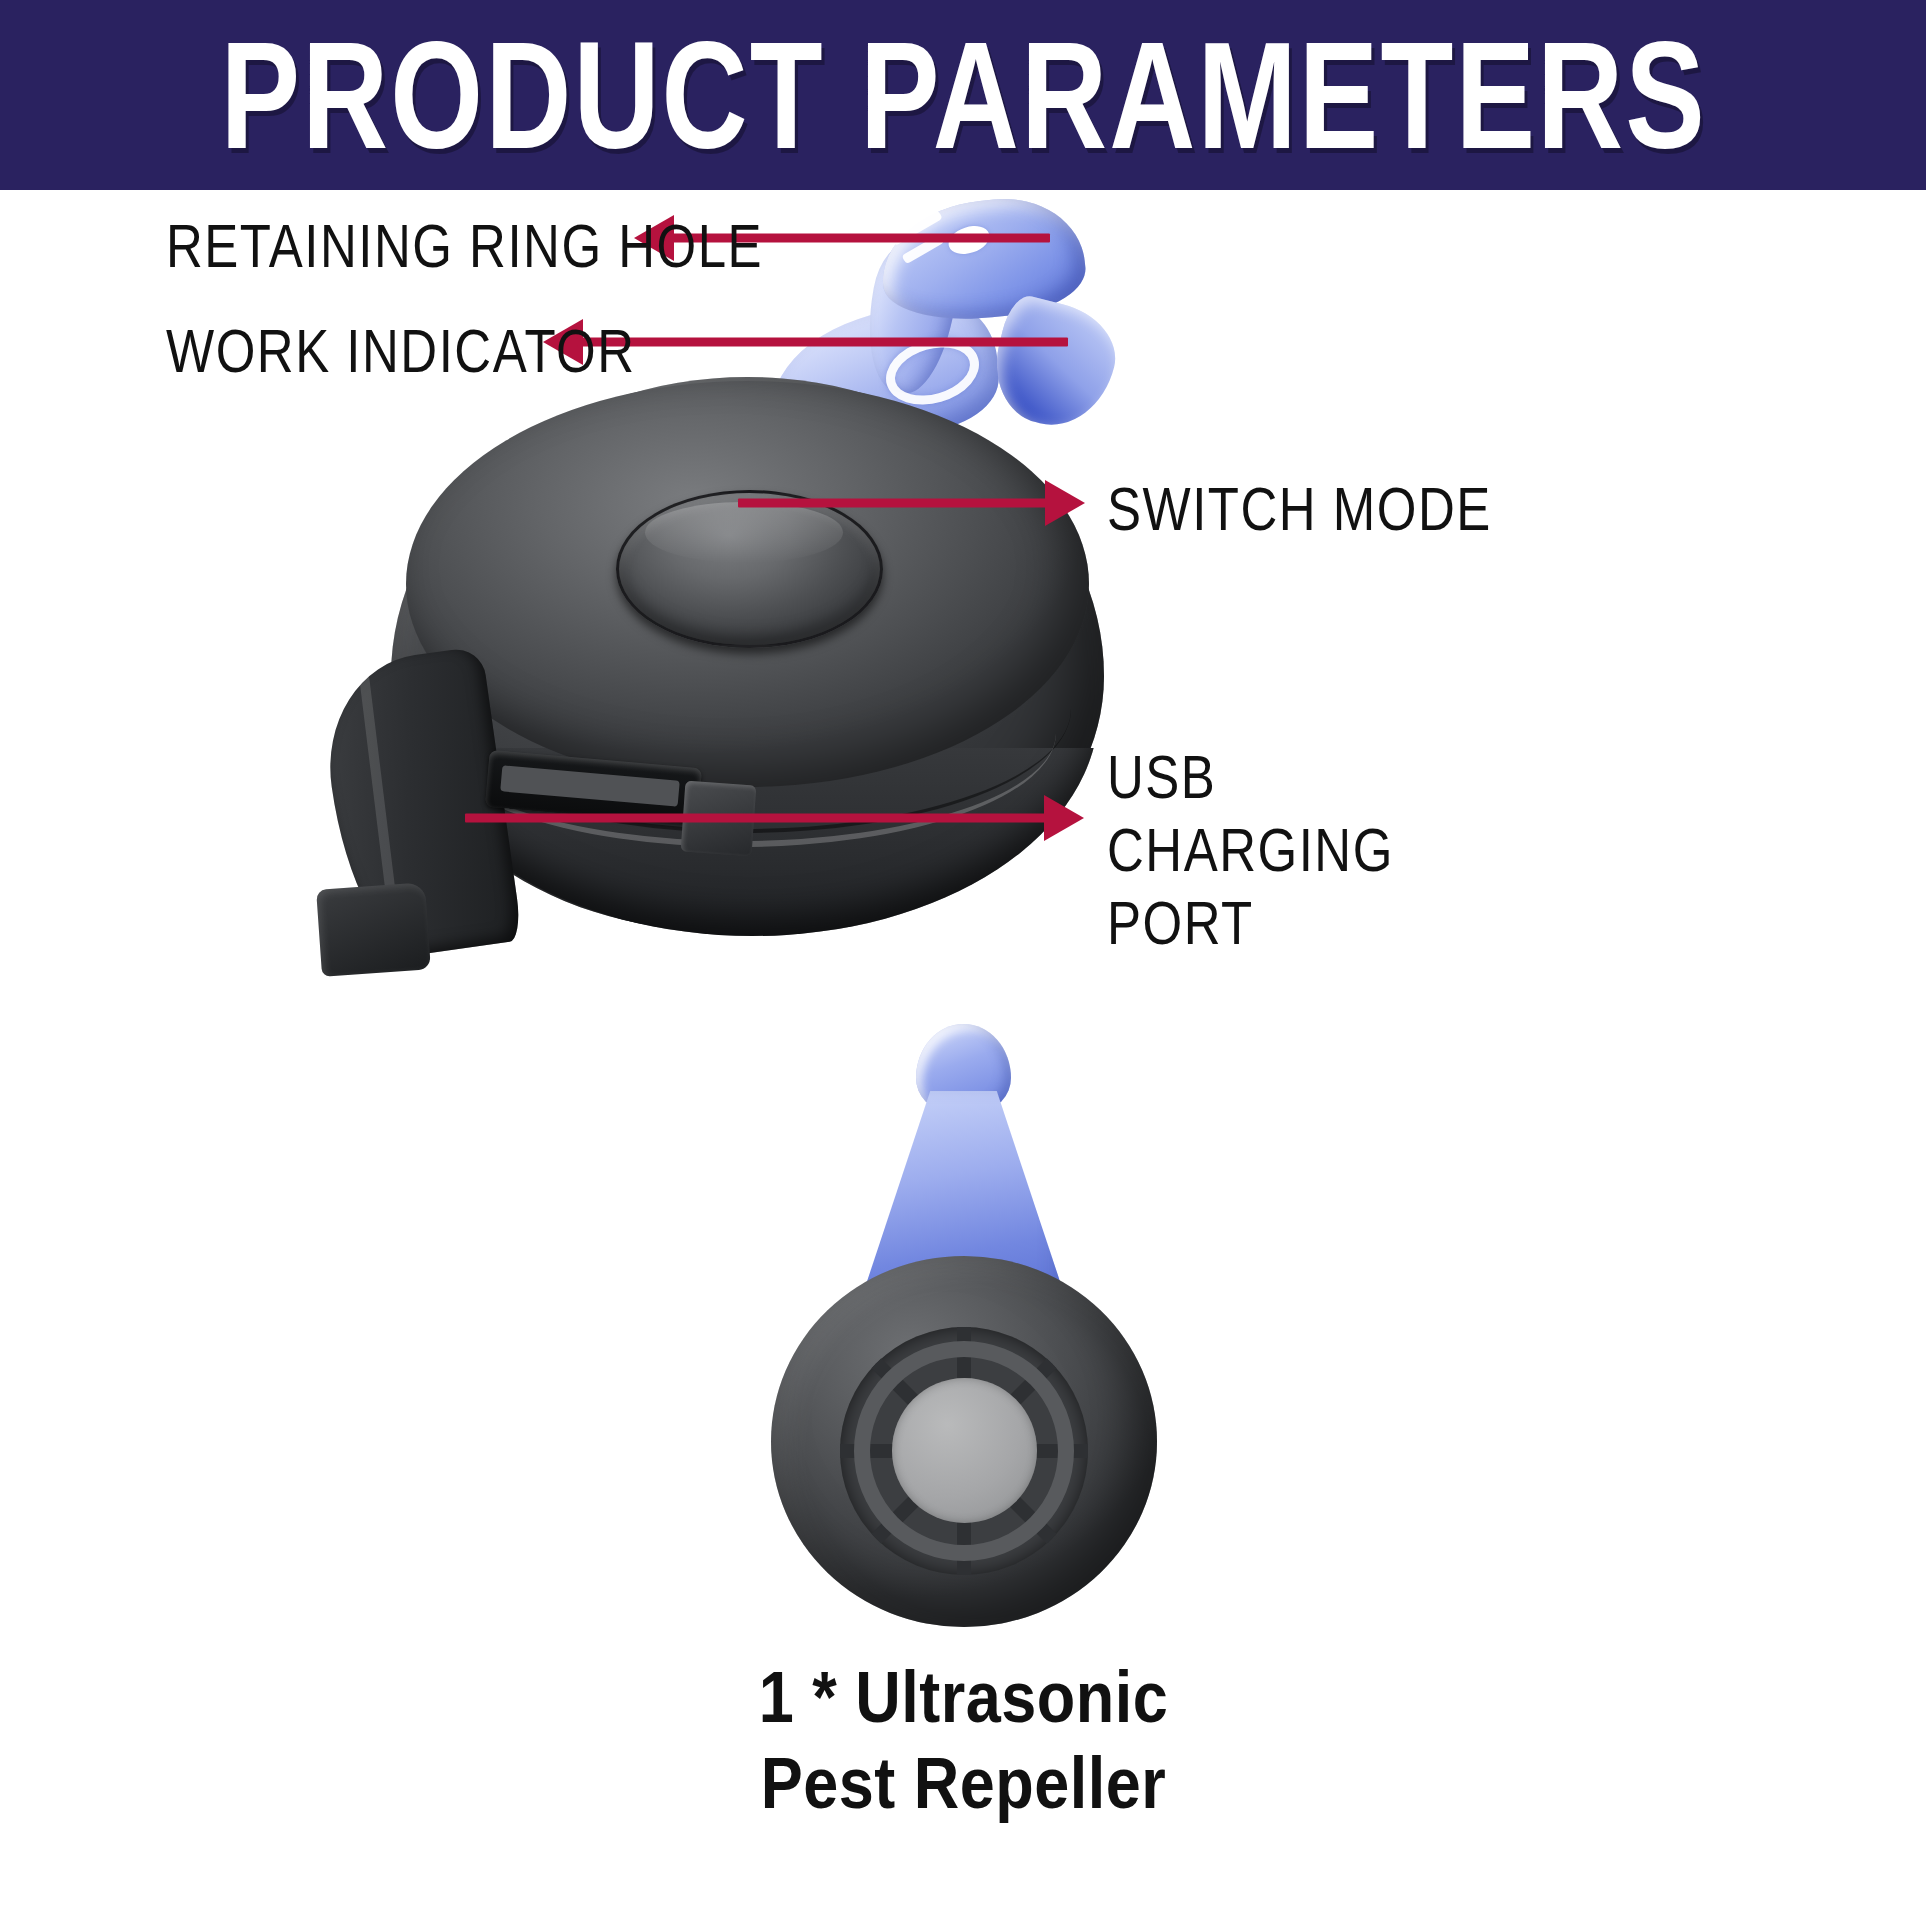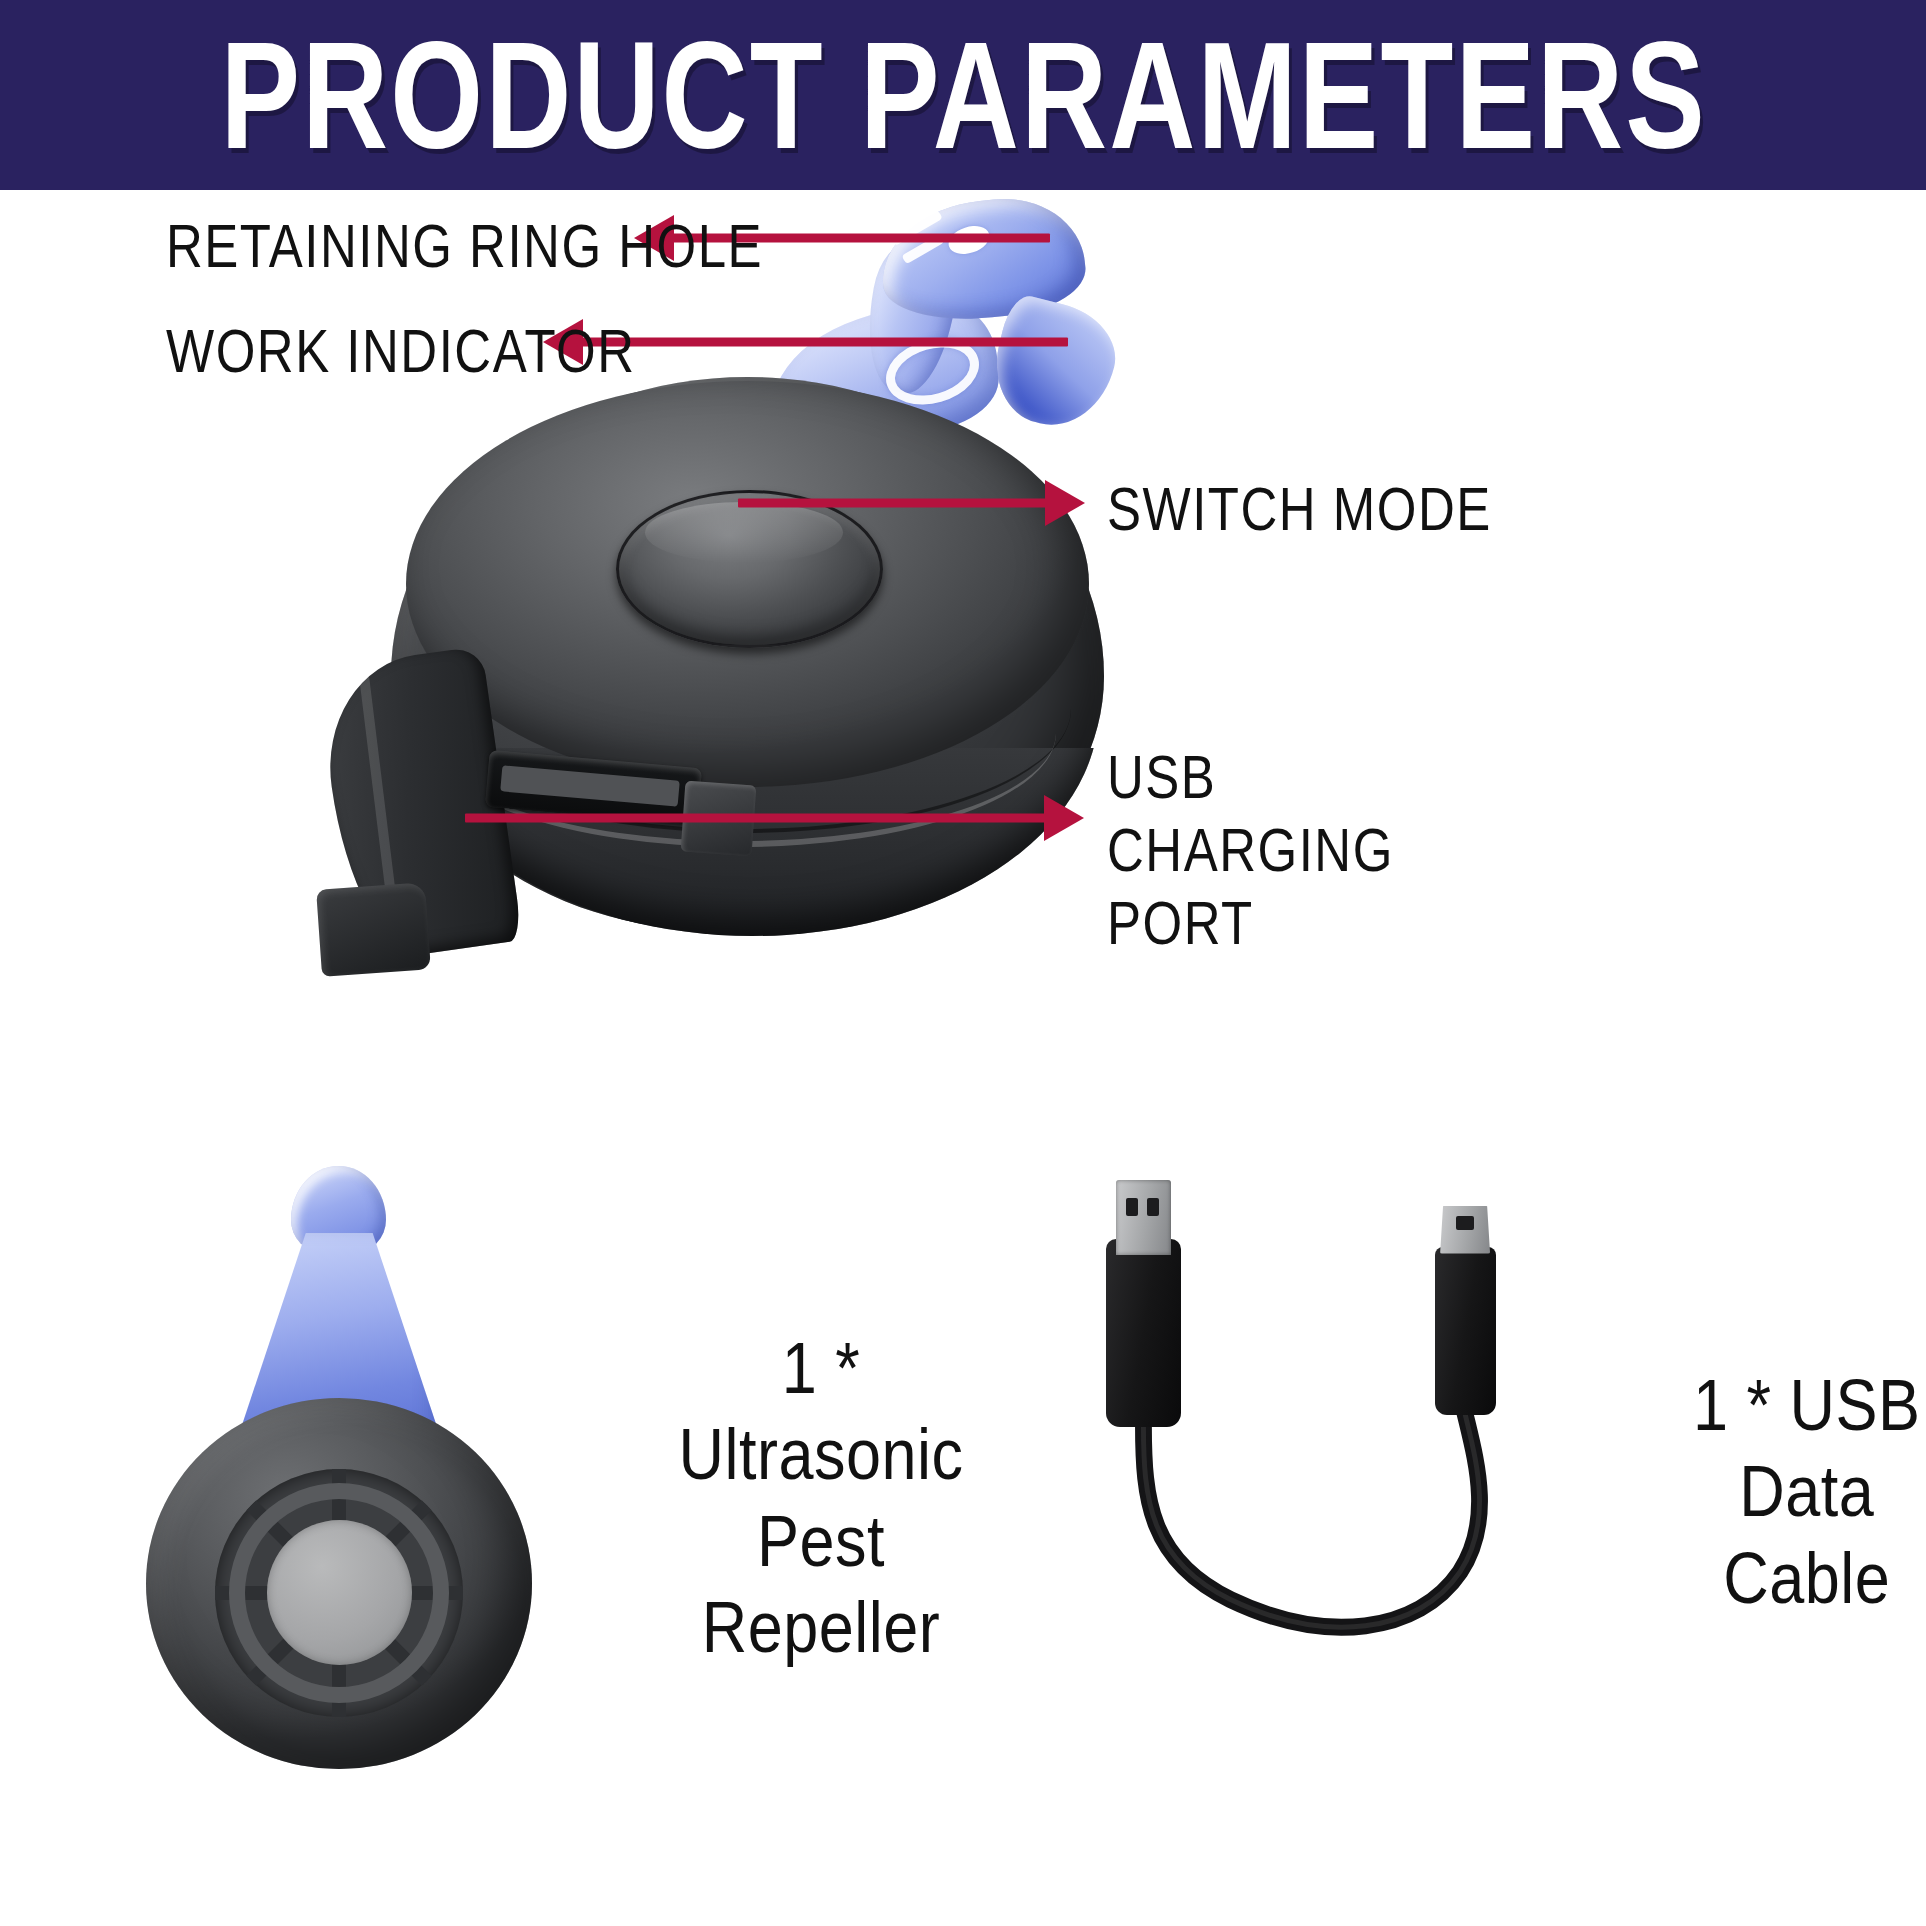--- a/index.html
+++ b/index.html
@@ -254,22 +254,22 @@
   }
 
   
   .items-row {
     position: absolute; left: 0; top: 1010px;
     width: 1927px; height: 917px;
     display: flex;
   }
   .item-col {
     flex: 1 1 0;
-    display: flex; flex-direction: row;
-    align-items: center; justify-content: flex-start;
+    display: flex; flex-direction: column;
+    align-items: center; justify-content: flex-start; font-weight: bold;
   }
   .item-art { position: relative; width: 100%; height: 634px; }
   .item-caption {
     margin-top: 10px;
     text-align: center;
     color: #111111;
     font-family: "Liberation Sans Narrow", "Liberation Sans", sans-serif;
     font-size: 63px;
     line-height: 1.18;
     letter-spacing: 0.5px;
@@ -489,35 +489,16 @@
           <div class="rep-spoke" style="transform:rotate(135deg)"></div>
         </div>
         <div class="rep-grille-ring"></div>
         <div class="rep-grille-center"></div>
       </div>
       <div class="item-caption">1 * Ultrasonic
 Pest Repeller</div>
     </div>
 
 
-    <div class="item-col">
-      <div class="item-art">
-        <div class="cable-wrap">
-          <svg class="cable-svg" viewBox="0 0 470 600">
-            <path d="M 52 256 C 52 330, 58 392, 140 432 C 236 478, 330 466, 372 404 C 406 352, 388 290, 377 244" fill="none" stroke="#141416" stroke-width="17" stroke-linecap="round"></path>
-            <path d="M 52 256 C 52 330, 58 392, 140 432 C 236 478, 330 466, 372 404 C 406 352, 388 290, 377 244" fill="none" stroke="#3a3a3d" stroke-width="5" stroke-linecap="round" opacity="0.55"></path>
-          </svg>
-          <div class="plug-a"></div>
-          <div class="plug-a-metal"></div>
-          <div class="plug-a-slot s1"></div>
-          <div class="plug-a-slot s2"></div>
-          <div class="plug-b"></div>
-          <div class="plug-b-metal"></div>
-          <div class="plug-b-notch"></div>
-        </div>
-      </div>
-      <div class="item-caption">1 * USB
-Data Cable</div>
-    </div>
 
   </div>
 </div>
 
 
 </body></html>

